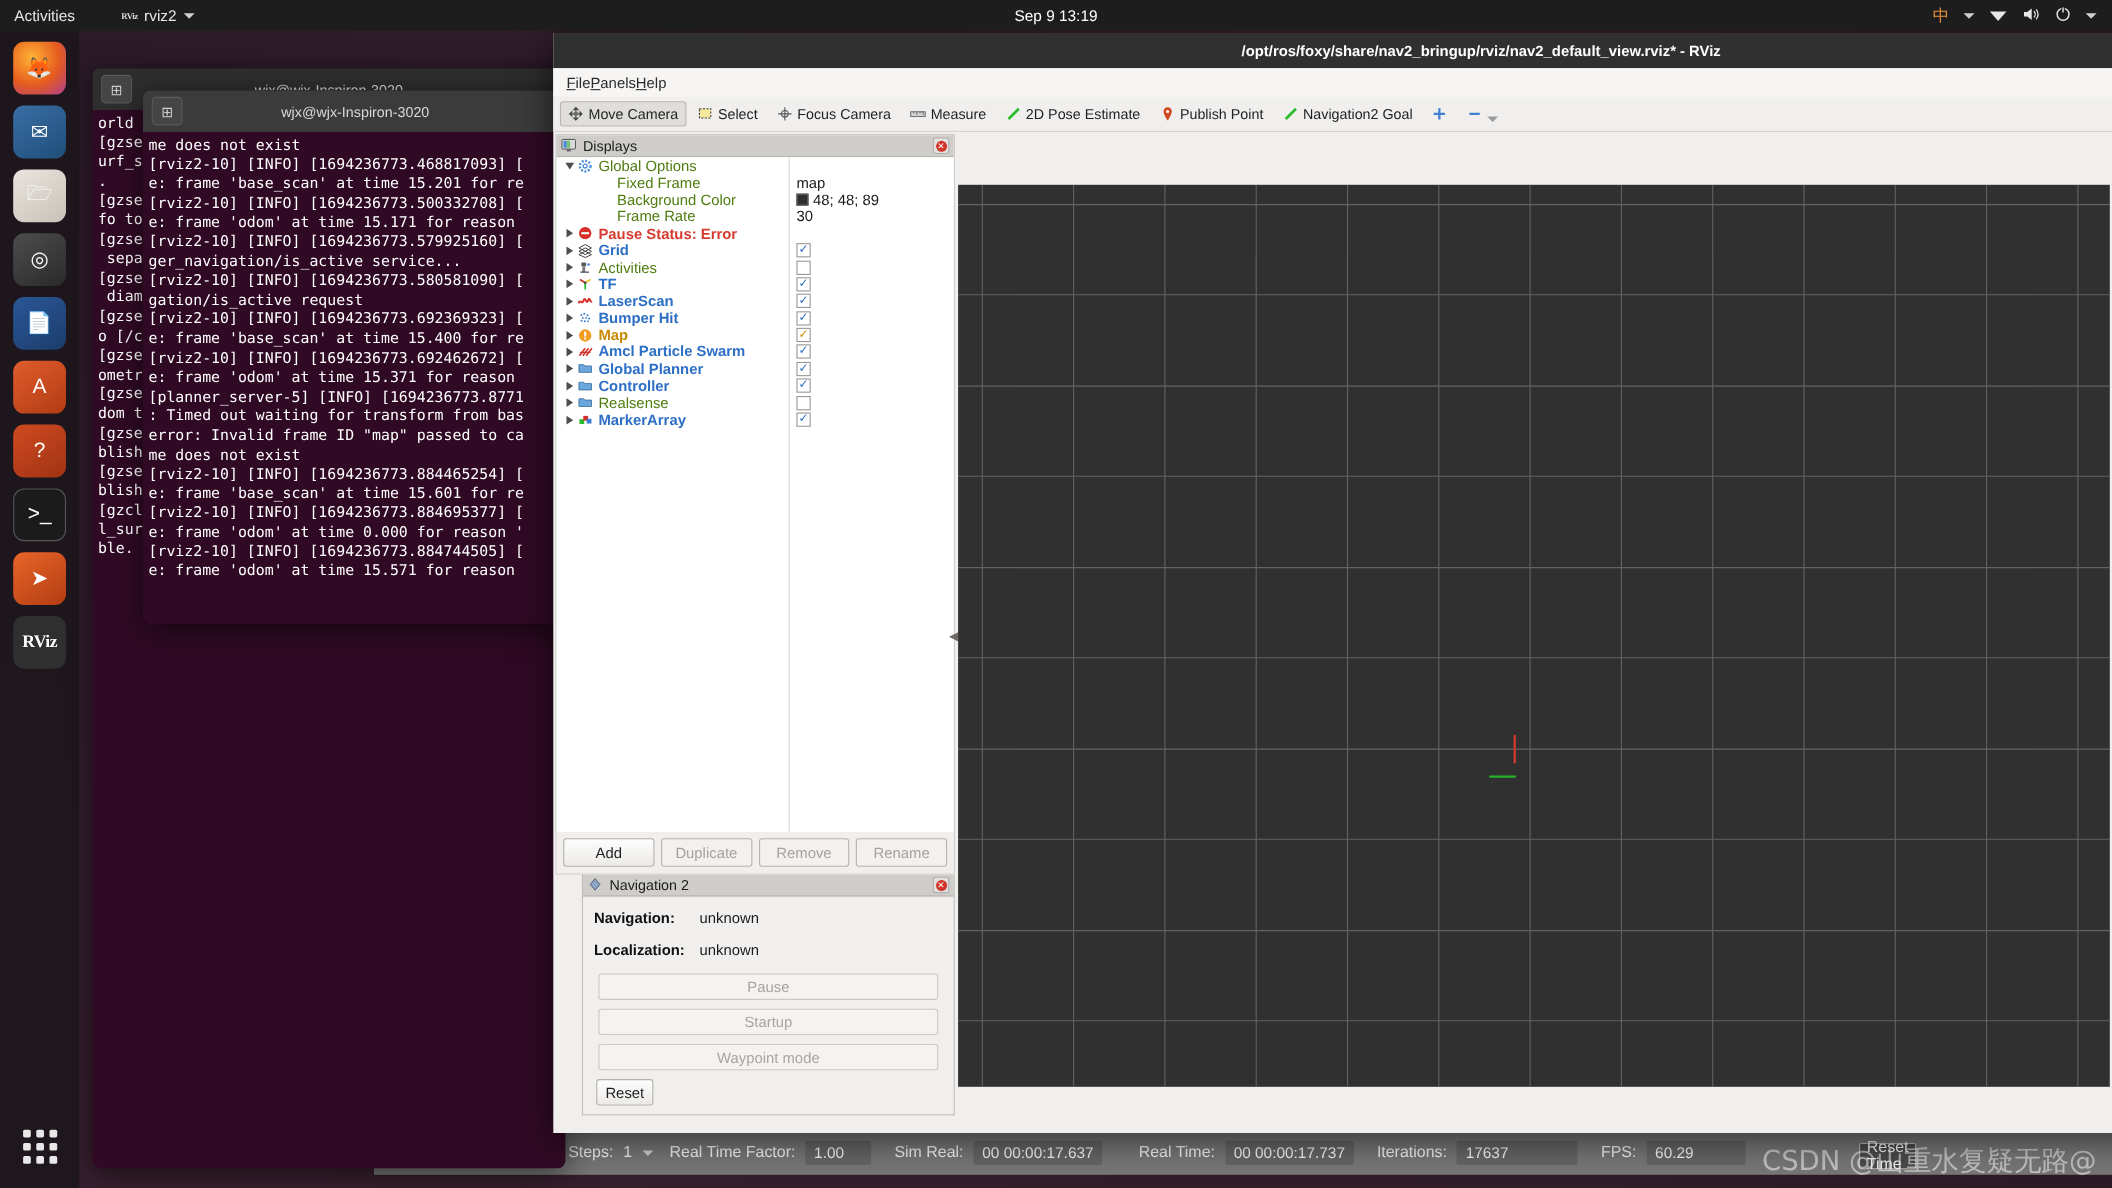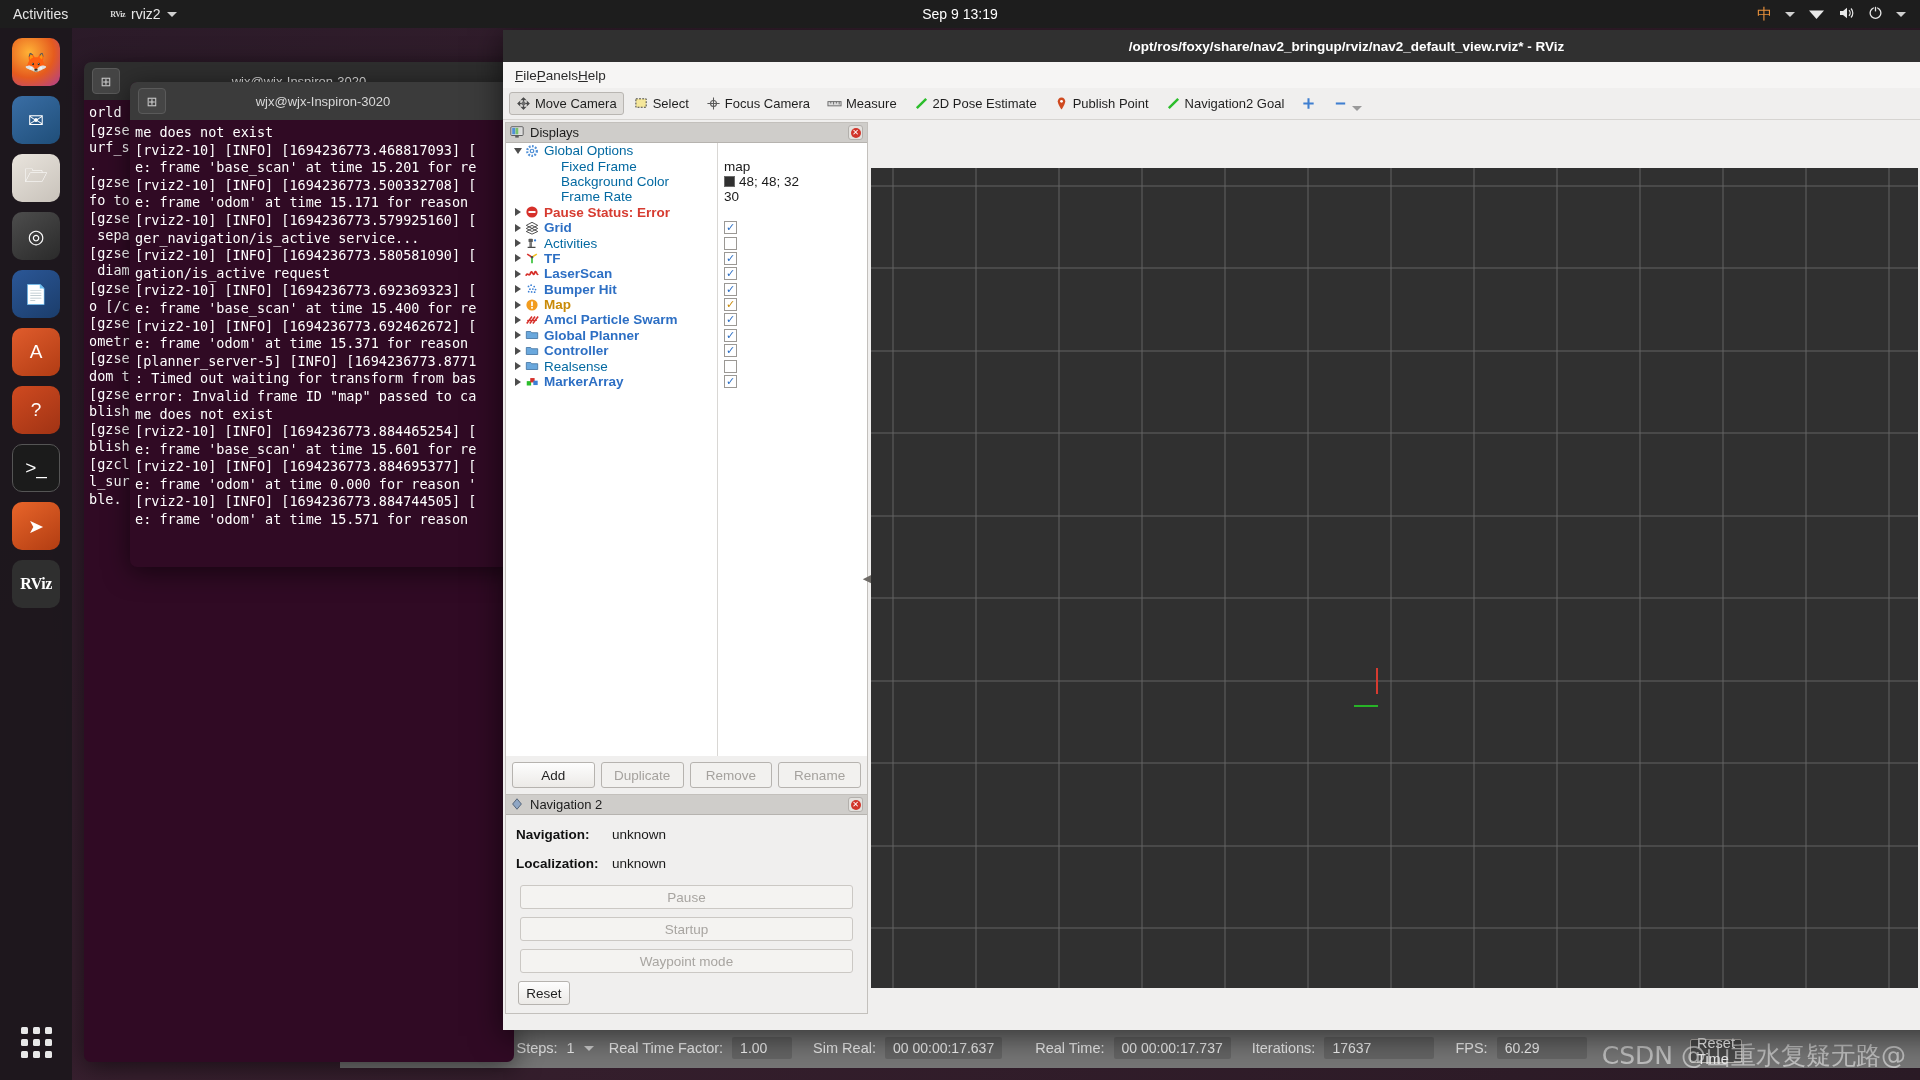--- a/index.html
+++ b/index.html
@@ -175,41 +175,41 @@
   }
   .tree-col-split { position:absolute; left: 211px; top:0; width:1px; height:100%; background:#d9d7d4; }
   .tree-row {
     height: 15.4px; display:flex; align-items:center; position:relative;
     padding-left: 6px; white-space:nowrap;
   }
   .tw { width: 12px; flex:0 0 12px; display:flex;align-items:center;justify-content:center; }
   .twist { width:0;height:0;border-top:4px solid transparent;border-bottom:4px solid transparent;border-left:6px solid #4d4d4d;}
   .twist.open { border-left:4px solid transparent;border-right:4px solid transparent;border-top:6px solid #4d4d4d; border-bottom:none;}
   .tree-ico { width:15px; flex:0 0 15px; margin-right:5px; display:flex;align-items:center;justify-content:center; }
-  .tname { color:#0369a1; }
+  .tname { color:#4d7c0f; }
   .tname.link { color:#2d6fc4; font-weight:bold; }
   .tname.err { color:#d63b30; font-weight:bold; }
   .tname.warn { color:#c98a08; font-weight:bold; }
   .tval { position:absolute; left: 218px; color:#1a1a1a; font-size:13.5px; }
   .cb {
     position:absolute; left:218px; width:13px;height:13px;border:1px solid #9b9894;background:#fff;
     display:flex;align-items:center;justify-content:center;font-size:11px;color:#2d6fc4; line-height:1;
   }
   .cb.amber { color:#c98a08; }
   .swatch { display:inline-block;width:11px;height:11px;background:#303030;border:1px solid #6b6b6b;vertical-align:-1px;margin-right:4px;}
 
   .btnrow { display:flex; gap:6px; padding: 6px 6px; background:#f0efee; }
   .qbtn {
     flex:1; height: 26px; border:1px solid #b6b3af; border-radius:3px;
     background: linear-gradient(#fdfdfd,#eceae7); font-size:13.5px; color:#1f1f1f;
     display:flex;align-items:center;justify-content:center;
   }
   .qbtn.dis { color:#a5a29e; background:#f2f1ef; }
 
-  .nav2-panel { background:#f0efee; border:1px solid #c3c0bc; border-top:none; }
+  .nav2-panel { background:#f0efee; border:1px solid #c3c0bc; border-top:none;margin-left:24px; }
   .nav2-body { padding: 12px 10px 8px 10px; }
   .nav2-line { display:flex; align-items:center; font-size:13.5px; margin-bottom:14px; }
   .nav2-line b { width: 96px; color:#111; }
   .nav2-line span { color:#1a1a1a; }
   .wbtn {
     height: 24px; margin: 0 4px 8px 4px; border:1px solid #cbc8c4; border-radius:3px;
     background:#f4f3f1; color:#a8a5a1; font-size:13.5px;
     display:flex;align-items:center;justify-content:center;
   }
   .resetbtn {
@@ -461,21 +461,21 @@
               <span style="width: 17px;"></span>
               <span class="tree-ico"></span>
               <span class="tname ">Fixed Frame</span>
               <span class="tval">map</span>
             </div>
             <div class="tree-row">
               <span class="tw"></span>
               <span style="width: 17px;"></span>
               <span class="tree-ico"></span>
               <span class="tname ">Background Color</span>
-              <span class="tval"><span class="swatch"></span><span>48; 48; 32</span></span>
+              <span class="tval"><span class="swatch"></span><span>48; 48; 89</span></span>
             </div>
             <div class="tree-row">
               <span class="tw"></span>
               <span style="width: 17px;"></span>
               <span class="tree-ico"></span>
               <span class="tname ">Frame Rate</span>
               <span class="tval">30</span>
             </div>
             <div class="tree-row">
               <span class="tw">

